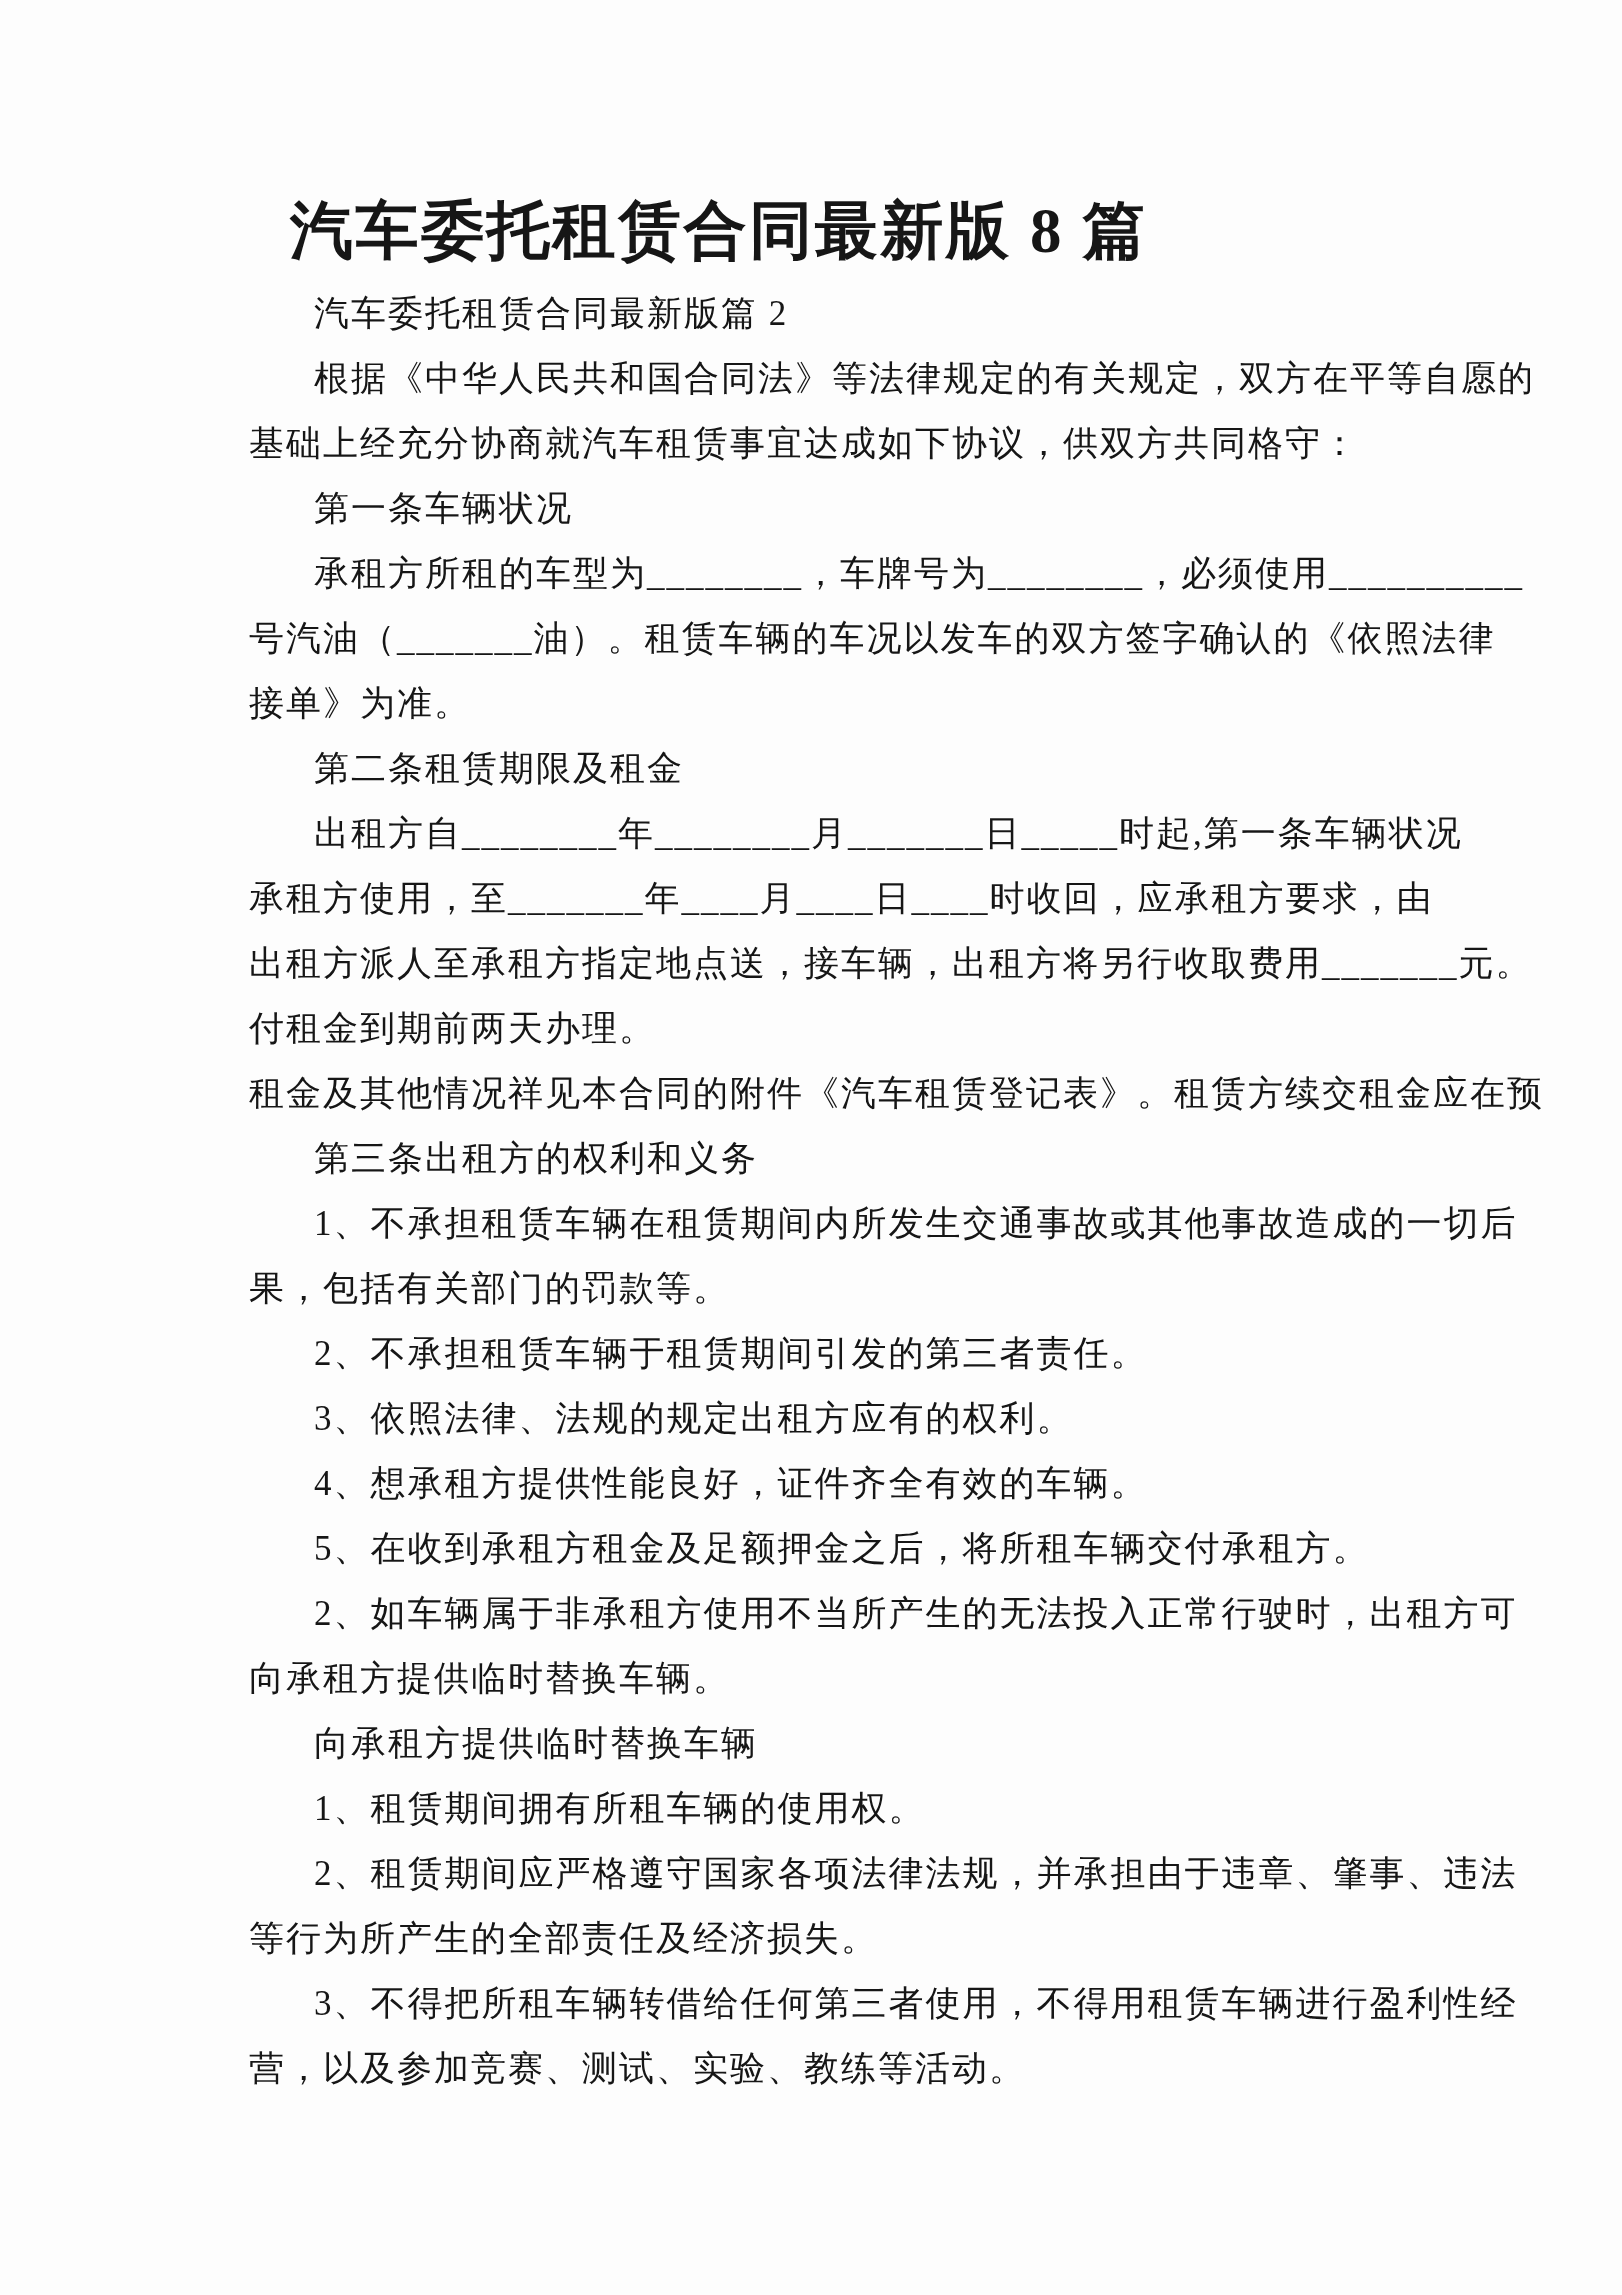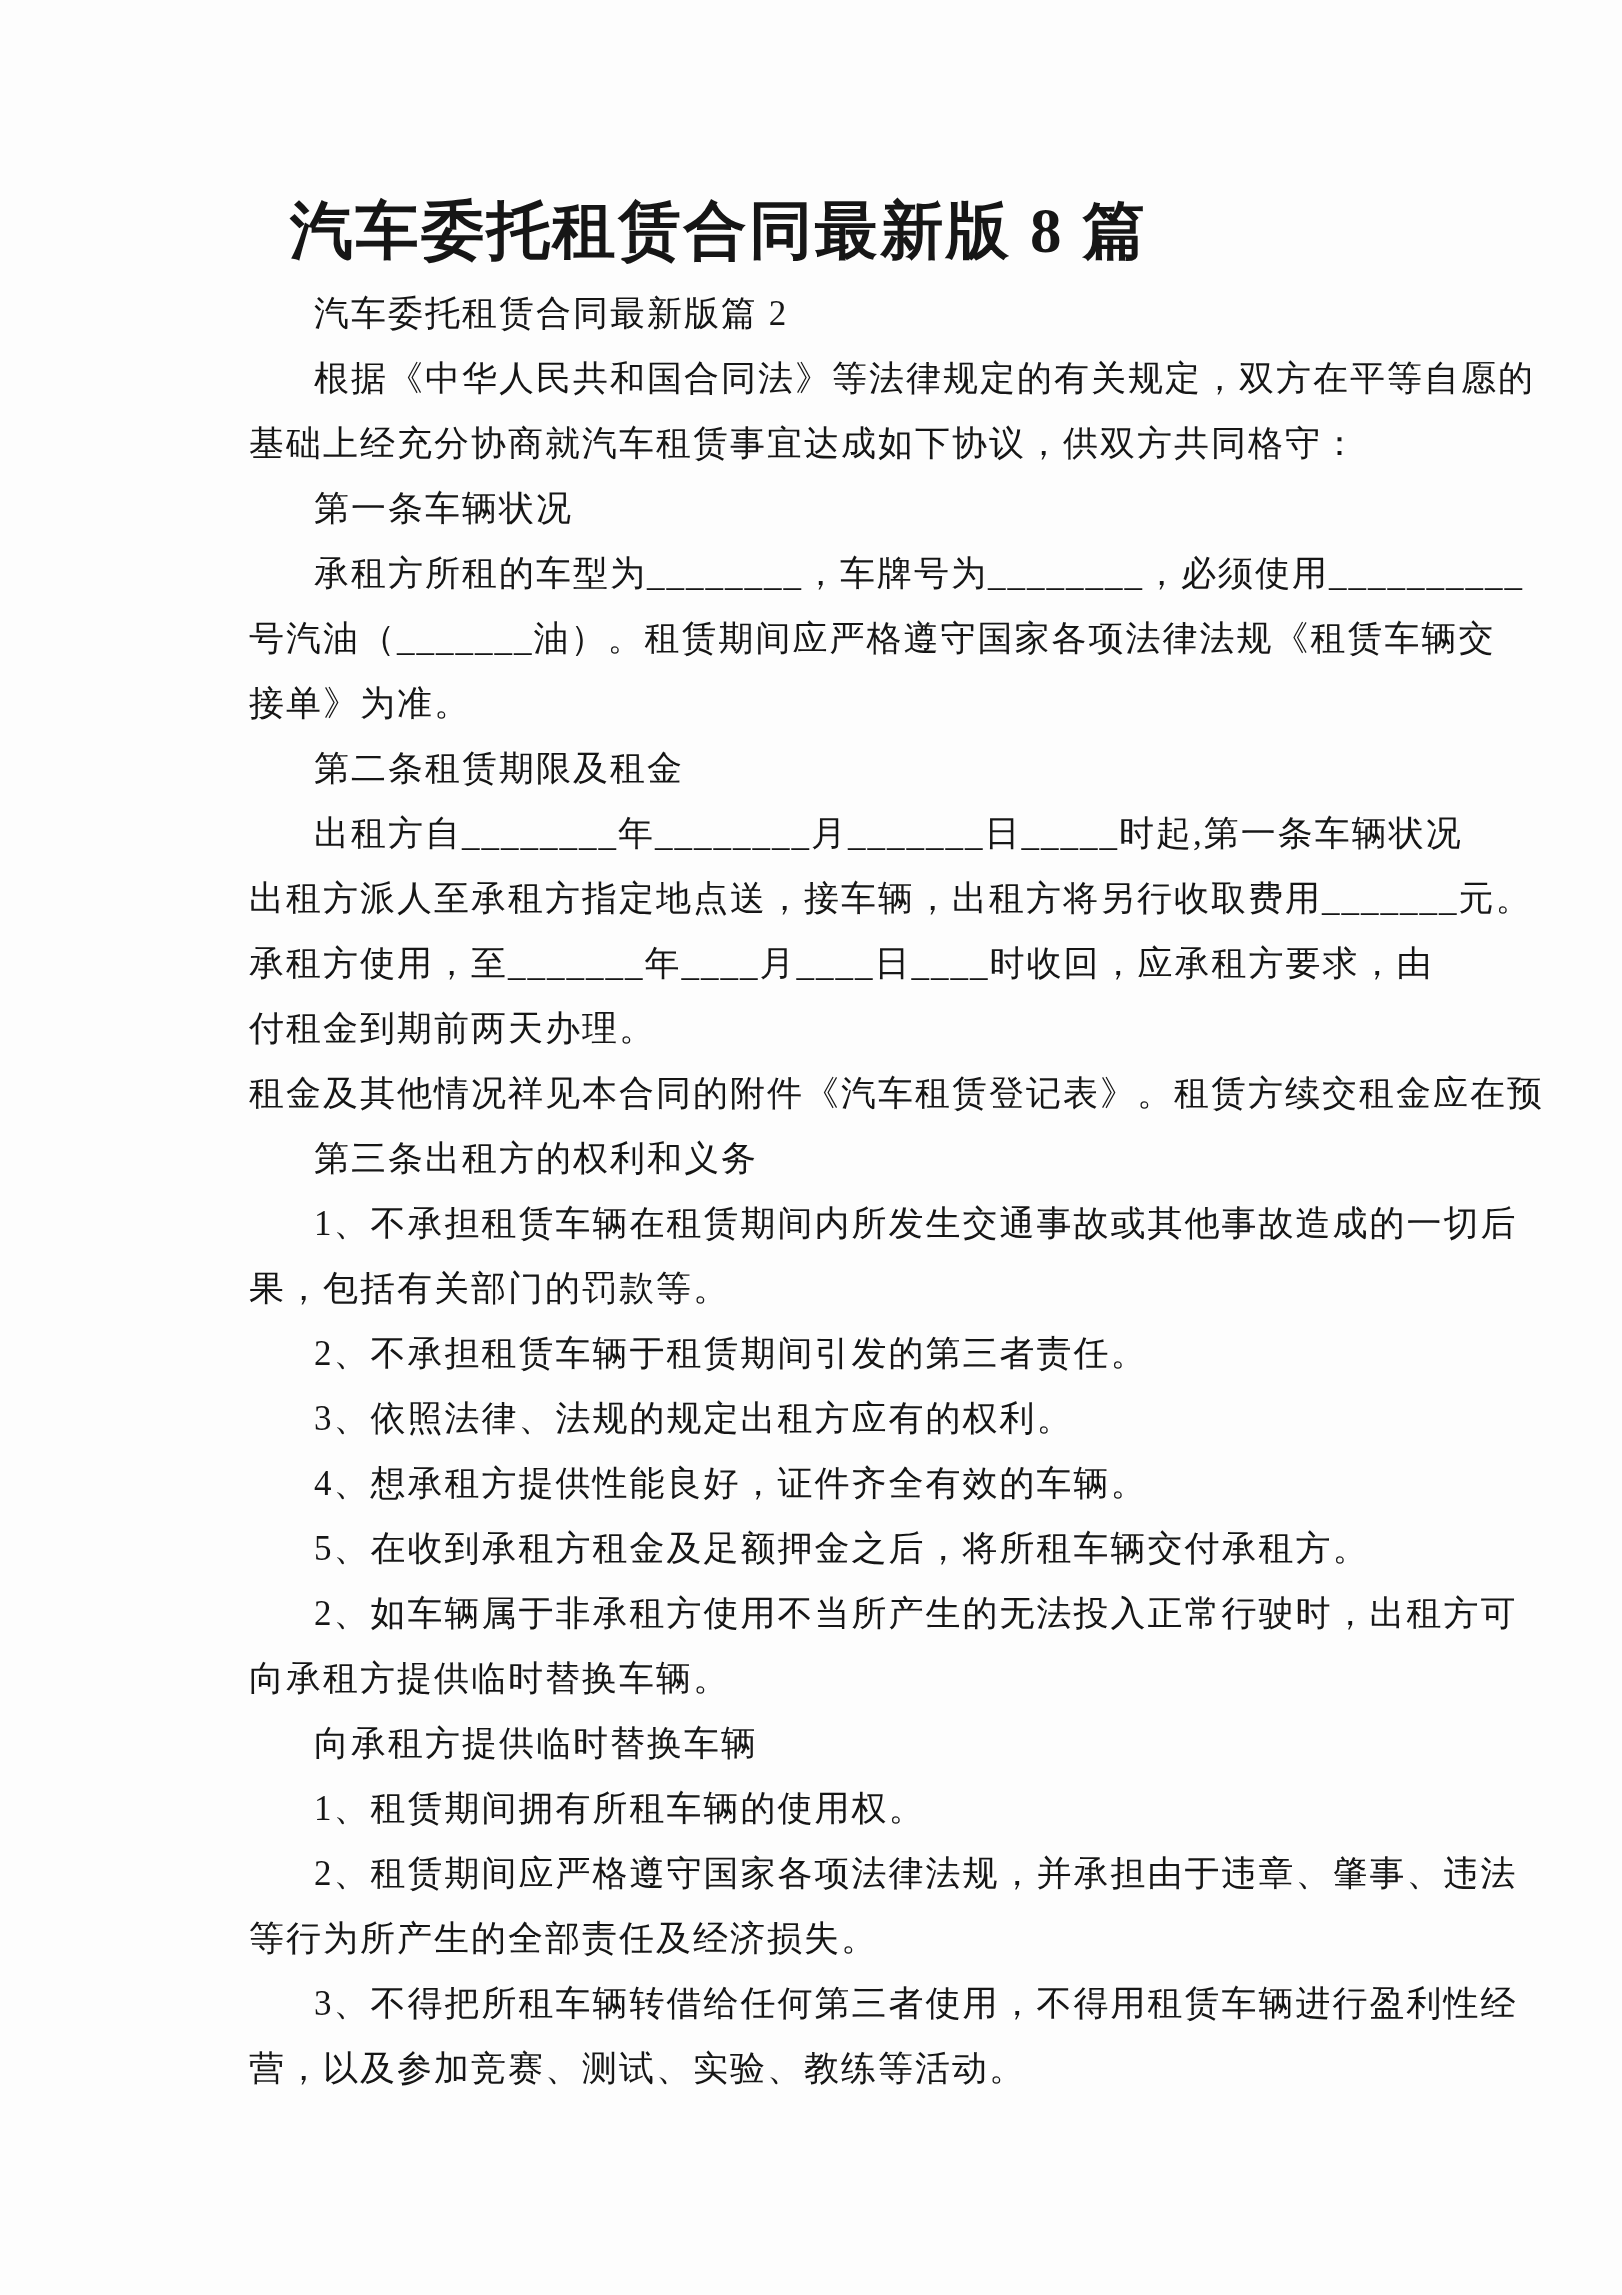--- a/index.html
+++ b/index.html
@@ -50,26 +50,26 @@
 <body>
 
 <div class="page">
   <div class="doc-title">汽车委托租赁合同最新版 8 篇</div>
   <div class="doc-body">
       <div class="text-line indent">汽车委托租赁合同最新版篇 2</div>
       <div class="text-line indent">根据《中华人民共和国合同法》等法律规定的有关规定，双方在平等自愿的</div>
       <div class="text-line">基础上经充分协商就汽车租赁事宜达成如下协议，供双方共同格守：</div>
       <div class="text-line indent">第一条车辆状况</div>
       <div class="text-line indent">承租方所租的车型为________，车牌号为________，必须使用__________</div>
-      <div class="text-line">号汽油（_______油）。租赁期间应严格遵守国家各项法律法规《租赁车辆交</div>
+      <div class="text-line">号汽油（_______油）。租赁车辆的车况以发车的双方签字确认的《依照法律</div>
       <div class="text-line">接单》为准。</div>
       <div class="text-line indent">第二条租赁期限及租金</div>
       <div class="text-line indent">出租方自________年________月_______日_____时起,第一条车辆状况</div>
+      <div class="text-line">承租方使用，至_______年____月____日____时收回，应承租方要求，由</div>
       <div class="text-line">出租方派人至承租方指定地点送，接车辆，出租方将另行收取费用_______元。</div>
-      <div class="text-line">承租方使用，至_______年____月____日____时收回，应承租方要求，由</div>
       <div class="text-line">付租金到期前两天办理。</div>
       <div class="text-line">租金及其他情况祥见本合同的附件《汽车租赁登记表》。租赁方续交租金应在预</div>
       <div class="text-line indent">第三条出租方的权利和义务</div>
       <div class="text-line indent">1、不承担租赁车辆在租赁期间内所发生交通事故或其他事故造成的一切后</div>
       <div class="text-line">果，包括有关部门的罚款等。</div>
       <div class="text-line indent">2、不承担租赁车辆于租赁期间引发的第三者责任。</div>
       <div class="text-line indent">3、依照法律、法规的规定出租方应有的权利。</div>
       <div class="text-line indent">4、想承租方提供性能良好，证件齐全有效的车辆。</div>
       <div class="text-line indent">5、在收到承租方租金及足额押金之后，将所租车辆交付承租方。</div>
       <div class="text-line indent">2、如车辆属于非承租方使用不当所产生的无法投入正常行驶时，出租方可</div>

